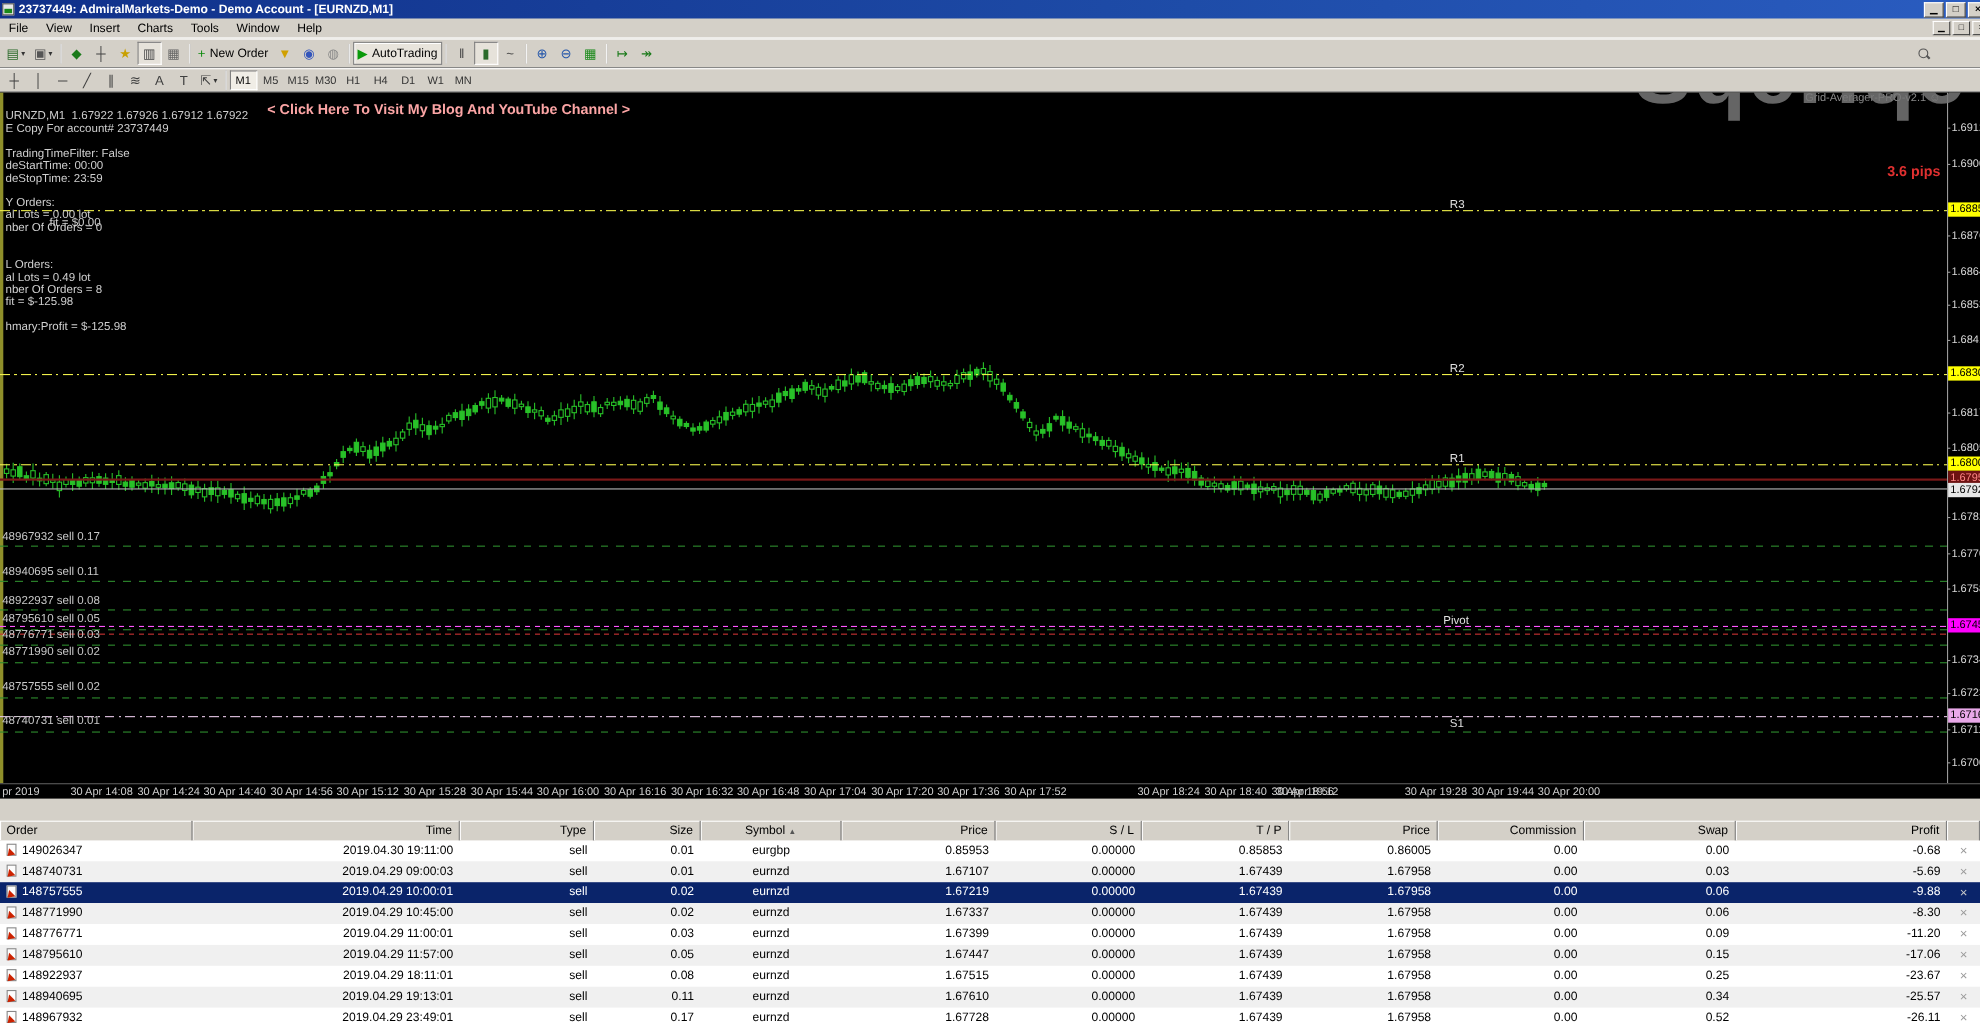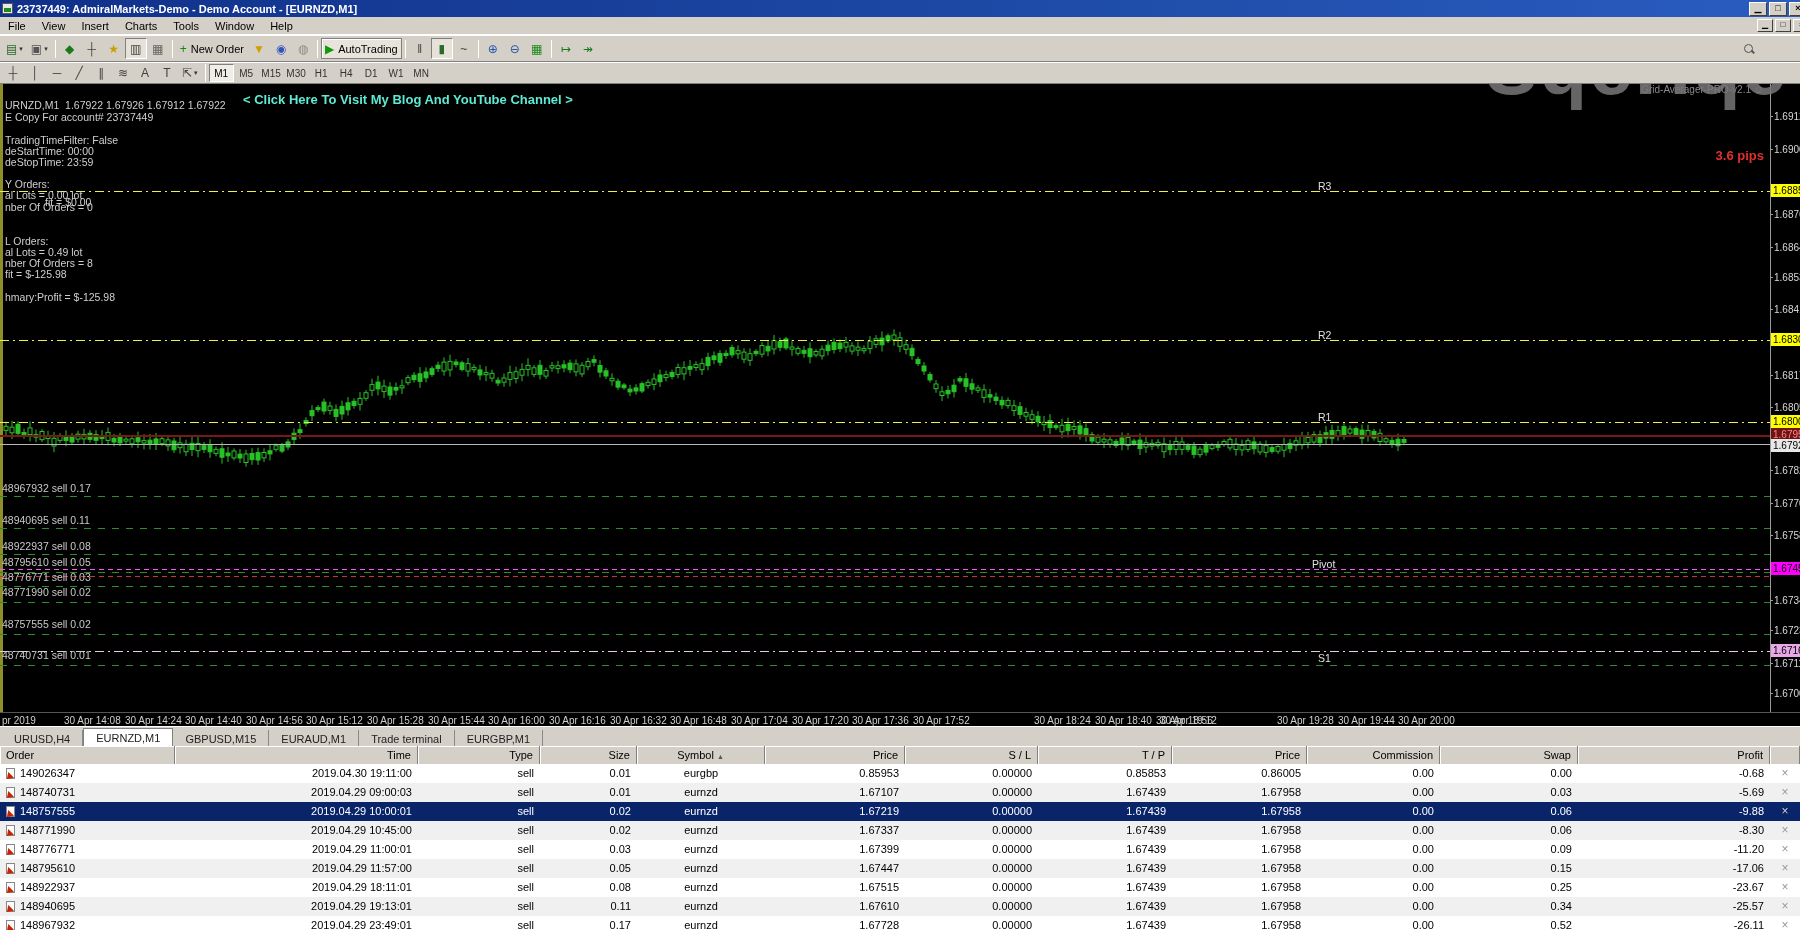--- a/index.html
+++ b/index.html
@@ -42,21 +42,21 @@
   .magnifier { position:relative; width:10px; height:10px; display:inline-block; }
   .magnifier::before { content:""; position:absolute; left:0; top:0; width:7px; height:7px;
     border:1.5px solid #555; border-radius:50%; }
   .magnifier::after { content:""; position:absolute; left:7px; top:7px; width:4px; height:1.5px;
     background:#555; transform:rotate(45deg); }
 
   
   #chart { position:absolute; top:84px; left:0; width:1800px; height:628px; background:#000; overflow:hidden; }
   #left-strip { position:absolute; left:0; top:0; width:3px; height:628px; background:#8f8f2a; }
   .info-line { position:absolute; left:5px; color:#cfcfcf; font-size:10.5px; white-space:pre; }
-  #blog-link { position:absolute; left:243px; top:8px; color:#5eead4; font-size:13px; font-weight:bold; }
+  #blog-link { position:absolute; left:243px; top:8px; color:#fca5a5; font-size:13px; font-weight:bold; }
   #watermark { position:absolute; top:-62px; right:12px; font-size:78px; font-weight:bold; color:#777;
     opacity:.85; letter-spacing:2px; z-index:30; pointer-events:none; }
   #indicator-name { position:absolute; right:36px; top:0px; color:#8a8a8a; font-size:10px; }
   #pips-label { position:absolute; right:36px; top:17px; color:#e03030; font-size:13px; font-weight:bold;margin-top:47px; }
   .chart-line { position:absolute; left:0; width:1770px; height:1px; }
   .level-label { position:absolute; color:#e0e0e0; font-size:10.5px; }
   .order-label { position:absolute; left:2px; color:#c8c8c8; font-size:10.5px; white-space:pre; }
   #price-axis { position:absolute; right:0; top:0; width:30px; height:628px; background:#000;
     border-left:1px solid #9a9a9a; }
   .axis-tick { position:absolute; left:3px; color:#d8d8d8; font-size:10px; }
@@ -799,28 +799,20 @@
       <div class="time-tick" style="left: 974px; margin-top: 48px;">30 Apr 18:08</div>
       <div class="time-tick" style="left: 1034px;">30 Apr 18:24</div>
       <div class="time-tick" style="left: 1095px;">30 Apr 18:40</div>
       <div class="time-tick" style="left: 1156px;">30 Apr 18:56</div>
       <div class="time-tick" style="left: 1144px; margin-left: 16px;">30 Apr 19:12</div>
       <div class="time-tick" style="left: 1277px;">30 Apr 19:28</div>
       <div class="time-tick" style="left: 1338px;">30 Apr 19:44</div>
       <div class="time-tick" style="left: 1398px;">30 Apr 20:00</div>
     </div>
 
-  <div id="tabbar">
-      <div class="tab">URUSD,H4</div>
-      <div class="tab active">EURNZD,M1</div>
-      <div class="tab">GBPUSD,M15</div>
-      <div class="tab">EURAUD,M1</div>
-      <div class="tab">Trade terminal</div>
-      <div class="tab">EURGBP,M1</div>
-    </div>
 
   <div id="terminal">
     <div class="trow thead" id="table-head">
         <div class="tcell al">Order</div>
         <div class="tcell ar">Time</div>
         <div class="tcell ar">Type</div>
         <div class="tcell ar">Size</div>
         <div class="tcell ac">Symbol<span class="sort-ind">▲</span></div>
         <div class="tcell ar">Price</div>
         <div class="tcell ar">S / L</div>

